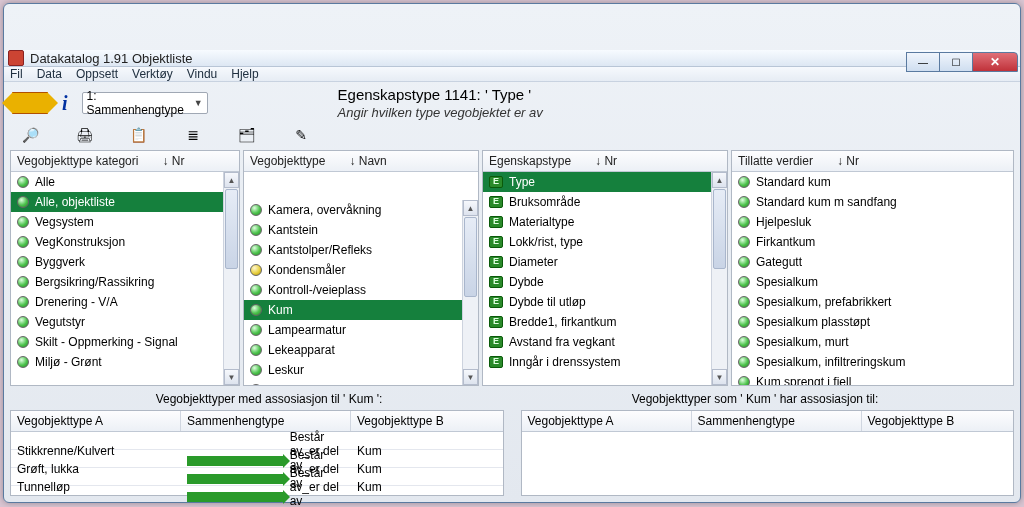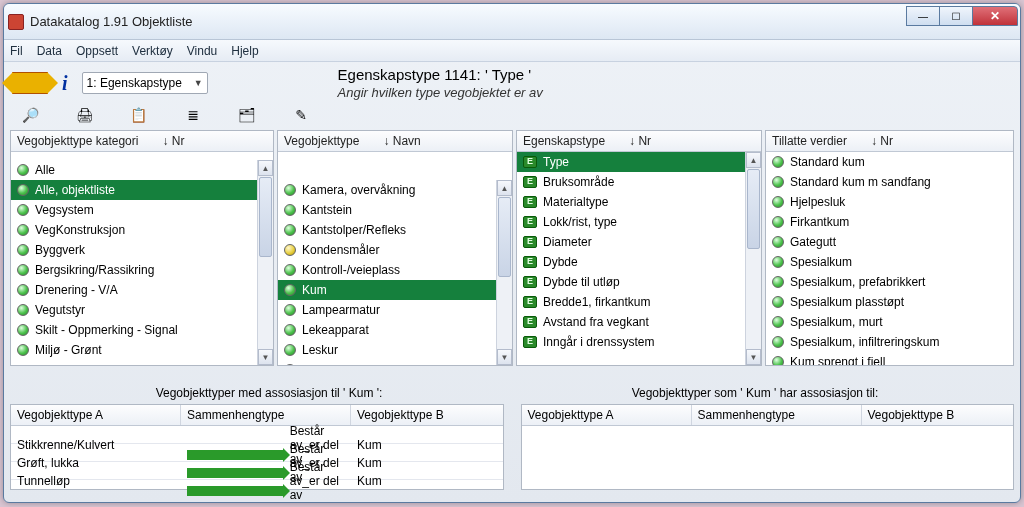--- a/index.html
+++ b/index.html
@@ -16,27 +16,28 @@
     position: absolute;
     left: 3px; top: 3px;
     width: 1018px; height: 500px;
     background: linear-gradient(#eef2f7,#e3e8ef);
     border: 1px solid #5a7aa0;
     border-radius: 6px;
     box-shadow: 0 0 6px rgba(0,0,0,.3);
     display: flex; flex-direction: column;
   }
   .titlebar {
-    height: 36px;
+    height: 26px;
     background: linear-gradient(#f7fbff,#dde7f3);
     border-bottom: 1px solid #b8c5d6;
     display: flex; align-items:center;
     padding: 0 4px;
     border-radius: 6px 6px 0 0;
     position: relative;
+    margin-top: 46px;
   }
   .titlebar .appicon {
     width:16px;height:16px;
     background:#c43;
     border:1px solid #822;
     margin-right:6px;
     border-radius:2px;
   }
   .titlebar .title {
     color:#222; font-size:13px;
@@ -96,21 +97,21 @@
   .header-text .h2 { font-size:13px; font-style:italic; color:#333; margin-top:2px;}
   .toolbar2 { padding:2px 10px 6px 18px; display:flex; gap:36px; }
   .ticon { width:18px;height:18px; display:inline-flex; align-items:center; justify-content:center; font-size:14px; cursor:default;}
   .panels { display:flex; padding:0 6px; gap:3px; }
   .panel {
     background:#fff;
     border:1px solid #b0b8c4;
     display:flex;flex-direction:column;
     height:236px;
   }
-  .panel:nth-child(1){width:264px;gap:8px;}
+  .panel:nth-child(1){width:230px;}
   .panel:nth-child(2){width:236px;gap:28px;}
   .panel:nth-child(3){width:246px;}
   .panel:nth-child(4){flex:1;}
   .phead {
     background:linear-gradient(#fdfdfe,#ecf0f6);
     border-bottom:1px solid #c0c8d4;
     padding:3px 6px;
     font-size:12px; color:#222;
     display:flex; gap:24px;
   }
@@ -141,21 +142,21 @@
     flex:0 0 14px;
   }
   .eicon:after{content:'E';color:#e0ffe0;font-size:9px;font-weight:bold;position:absolute;left:3px;top:-1px;}
   .scrollbar{ position:absolute; right:0; top:0; bottom:0; width:16px;
     background:#eef1f6; border-left:1px solid #cdd3de;}
   .sb-btn{height:16px;background:linear-gradient(#f6f8fc,#dde3ee);border:1px solid #b4bccc;
     display:flex;align-items:center;justify-content:center;font-size:8px;color:#555;}
   .sb-btn.bot{position:absolute;bottom:0;left:0;right:0;}
   .thumb{position:absolute;left:1px;right:1px;top:17px;height:80px;
     background:linear-gradient(#e6ecf6,#c9d4e6);border:1px solid #a9b6cc;border-radius:2px;}
-  .assoc-titles{ display:flex; padding:0 22px; margin-top:16px;}
+  .assoc-titles{ display:flex; padding:0 22px; margin-top:2px;}
   .assoc-titles div{flex:1;text-align:center;font-size:12px;padding:4px 0;color:#000;}
   .assoc-panels{display:flex;padding:0 6px 6px 6px;gap:17px;}
   .apanel{flex:1;background:#fff;border:1px solid #b0b8c4;height:86px;display:flex;flex-direction:column;}
   .apanel .ahead{display:flex;background:linear-gradient(#fdfdfe,#ecf0f6);border-bottom:1px solid #c0c8d4;}
   .apanel .ahead span{padding:3px 6px;border-right:1px solid #d0d6e0;font-size:12px;}
   .apanel .ahead span:nth-child(1){width:170px;}
   .apanel .ahead span:nth-child(2){width:170px;}
   .apanel .ahead span:nth-child(3){flex:1;border-right:none;}
   .arow{display:flex;border-bottom:1px solid #e4e7ee;height:18px;align-items:center;}
   .arow span{padding:0 6px;font-size:12px;margin-top:20px;}
@@ -186,21 +187,21 @@
     <span>Oppsett</span>
     <span>Verktøy</span>
     <span>Vindu</span>
     <span>Hjelp</span>
   </div>
 
   <div class="toolbar">
     <div class="logo"></div>
     <div class="infoicon">i</div>
     <div class="combo">
-      <span>1: Egenskapstype</span>
+      <span>1: Sammenhengtype</span>
       <span class="arrow">▼</span>
     </div>
     <div class="header-text">
       <div class="h1">Egenskapstype 1141:  ' Type '</div>
       <div class="h2">Angir hvilken type vegobjektet er av</div>
     </div>
   </div>
 
   <div class="toolbar2">
     <span class="ticon">🔎</span>

